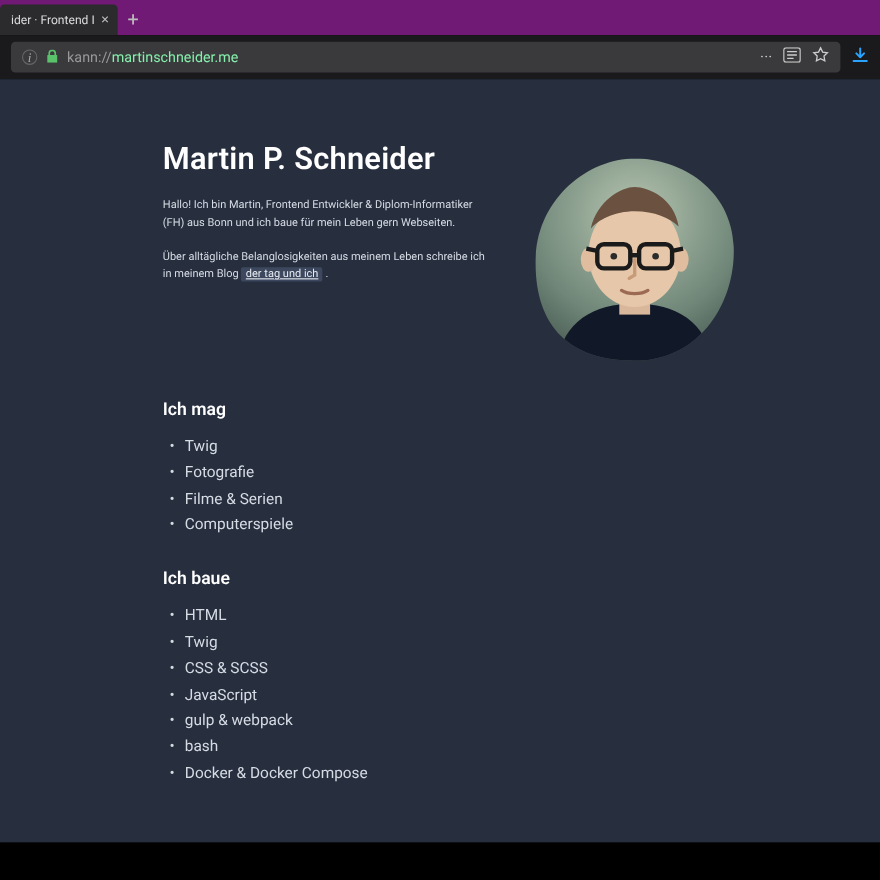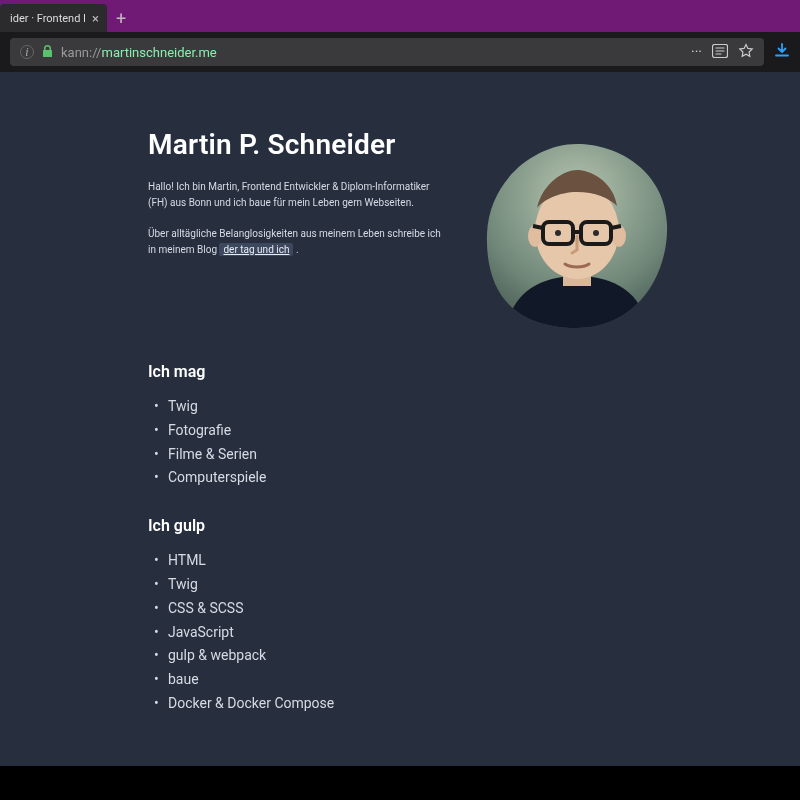--- a/index.html
+++ b/index.html
@@ -145,27 +145,27 @@
     </div>
 
     <h2>Ich mag</h2>
     <ul class="likes">
         <li>Twig</li>
         <li>Fotografie</li>
         <li>Filme &amp; Serien</li>
         <li>Computerspiele</li>
       </ul>
 
-    <h2>Ich gulp</h2>
+    <h2>Ich baue</h2>
     <ul class="skills">
         <li>HTML</li>
         <li>Twig</li>
         <li>CSS &amp; SCSS</li>
         <li>JavaScript</li>
         <li>gulp &amp; webpack</li>
-        <li>baue</li>
+        <li>bash</li>
         <li>Docker &amp; Docker Compose</li>
       </ul>
 
   </div>
 </div>
 
 <div class="letterbox"></div>
 
 </body></html>

